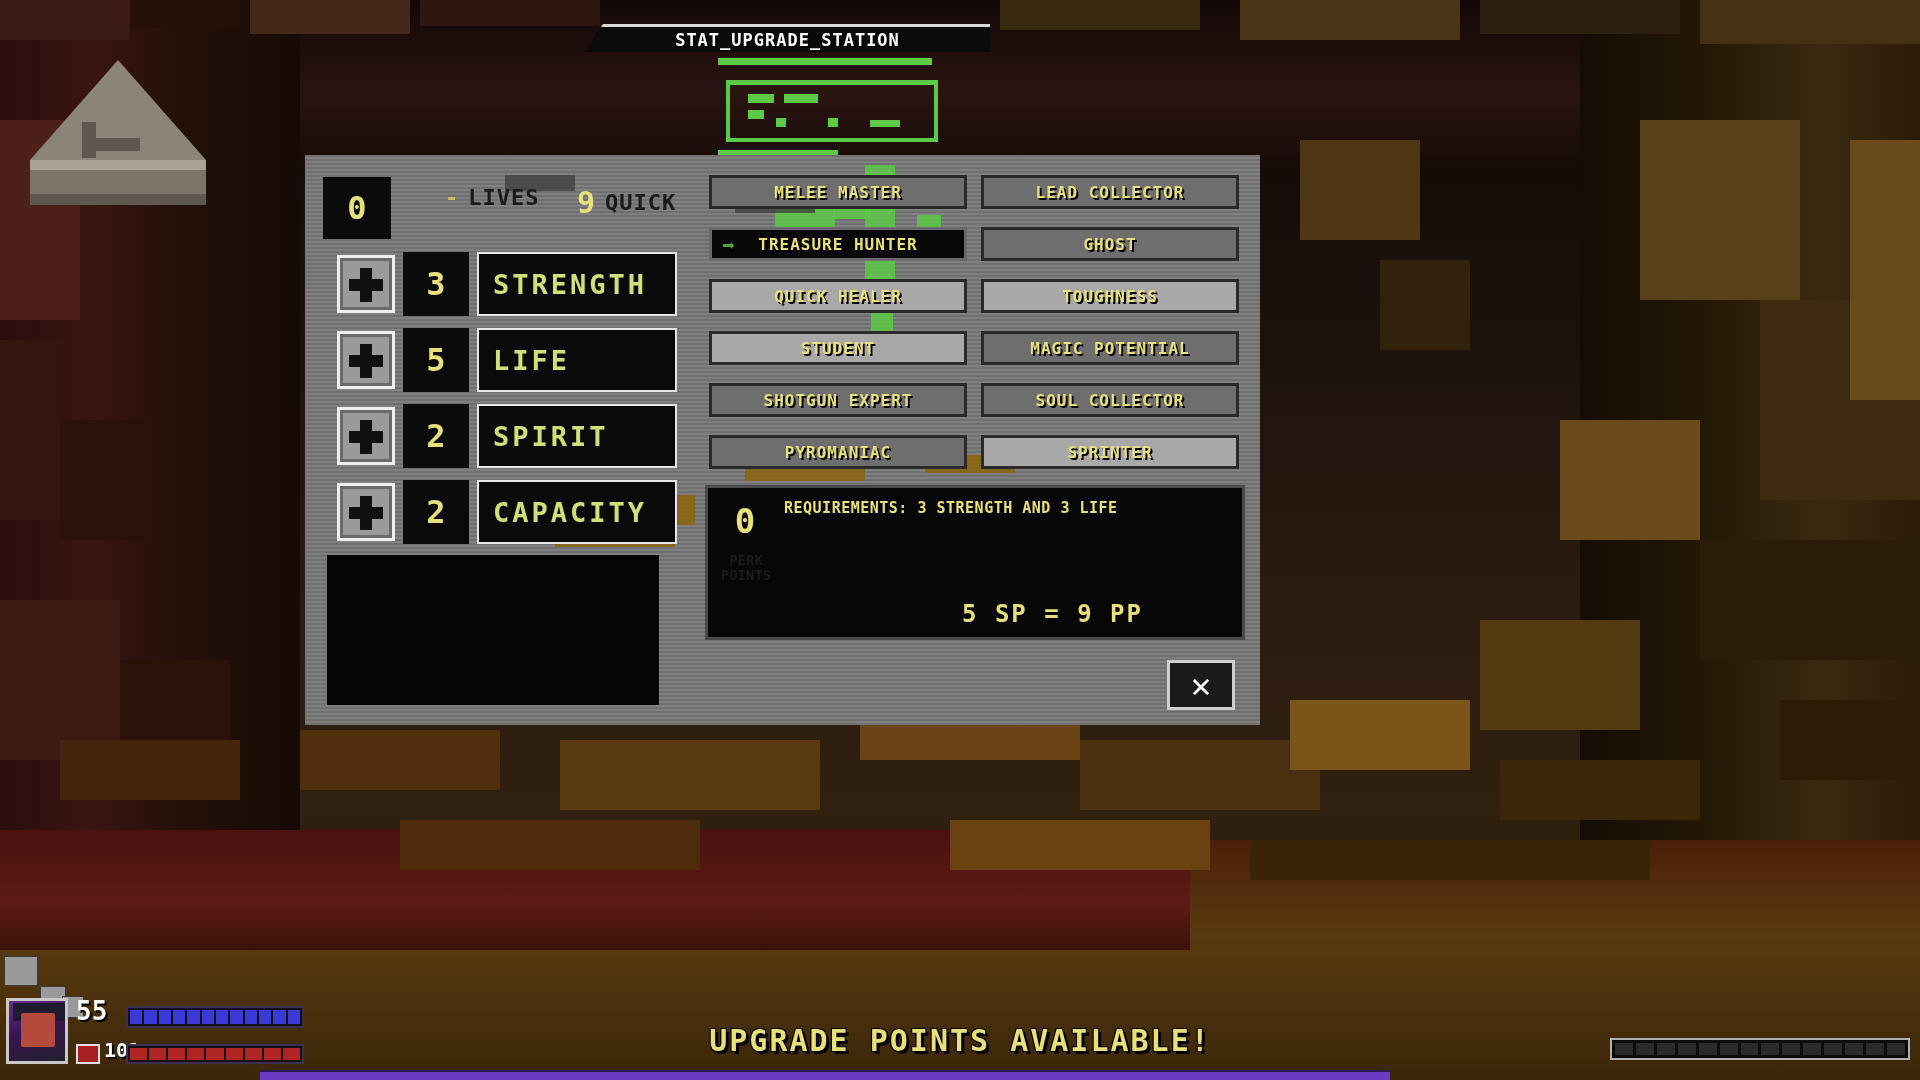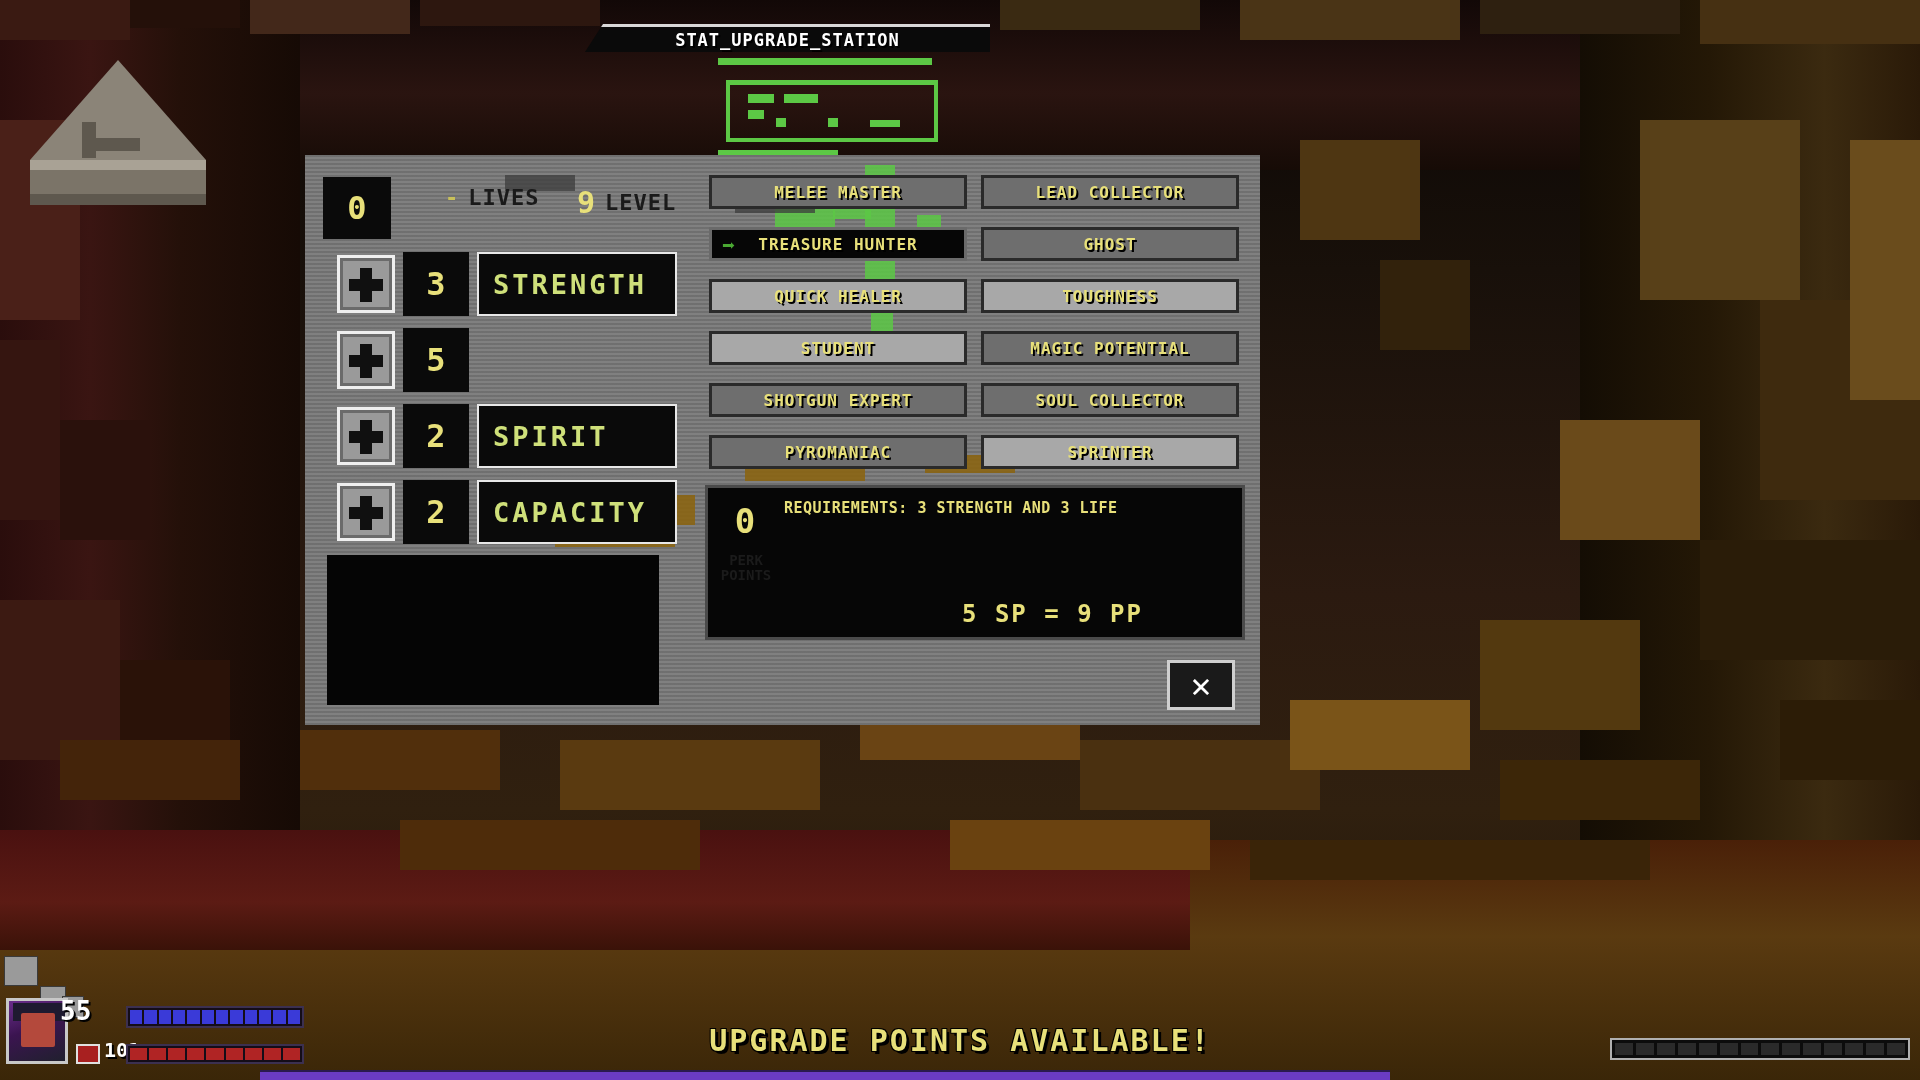--- a/index.html
+++ b/index.html
@@ -107,21 +107,21 @@
     position: absolute; left: 4px; top: 2px; width: 52px; height: 18px;
     background: #1e1a30;
   }
   #hp-number, #armor-number {
     position: absolute;
     font-family: "DejaVu Sans Mono", monospace;
     font-weight: bold;
     color: #ffffff;
     text-shadow: 2px 2px 0 #000;
   }
-  #hp-number { left: 60px; bottom: 44px; font-size: 26px; }
+  #hp-number { left: 76px; bottom: 44px; font-size: 26px; }
   #armor-number { left: 104px; bottom: 8px; font-size: 20px; }
   .bar-track {
     position: absolute; height: 22px; background: #140d18;
     border: 2px solid #3c3050;
     display: flex; gap: 2px; padding: 2px;
   }
   #hp-bar { left: 126px; bottom: 42px; width: 178px; }
   #armor-bar { left: 126px; bottom: 6px; width: 178px; height: 20px; }
   .seg { flex: 1 1 auto; }
   #hp-bar .seg { background: #3a3ad8; }
@@ -436,21 +436,21 @@
       <span>0</span>
     </div>
 
     <div id="lives-group">
       <span class="hud-val dim">-</span>
       <span class="hud-label">LIVES</span>
     </div>
 
     <div id="level-group">
       <span class="hud-val">9</span>
-      <span class="hud-label">LEVEL</span>
+      <span class="hud-label">QUICK</span>
     </div>
 
     <div id="stats-col">
         <div class="stat-row" style="top: 90px;">
           <div class="plus-btn">
             <div class="cross-h"></div>
             <div class="cross-v"></div>
           </div>
           <div class="stat-value-box">
             <span>3</span>
@@ -459,20 +459,23 @@
             <span>STRENGTH</span>
           </div>
         </div>
         <div class="stat-row" style="top: 166px;">
           <div class="plus-btn">
             <div class="cross-h"></div>
             <div class="cross-v"></div>
           </div>
           <div class="stat-value-box">
             <span>5</span>
+          </div>
+          <div class="stat-name-box">
+            <span>LIFE</span>
           </div>
         </div>
         <div class="stat-row" style="top: 242px;">
           <div class="plus-btn">
             <div class="cross-h"></div>
             <div class="cross-v"></div>
           </div>
           <div class="stat-value-box">
             <span>2</span>
           </div>

